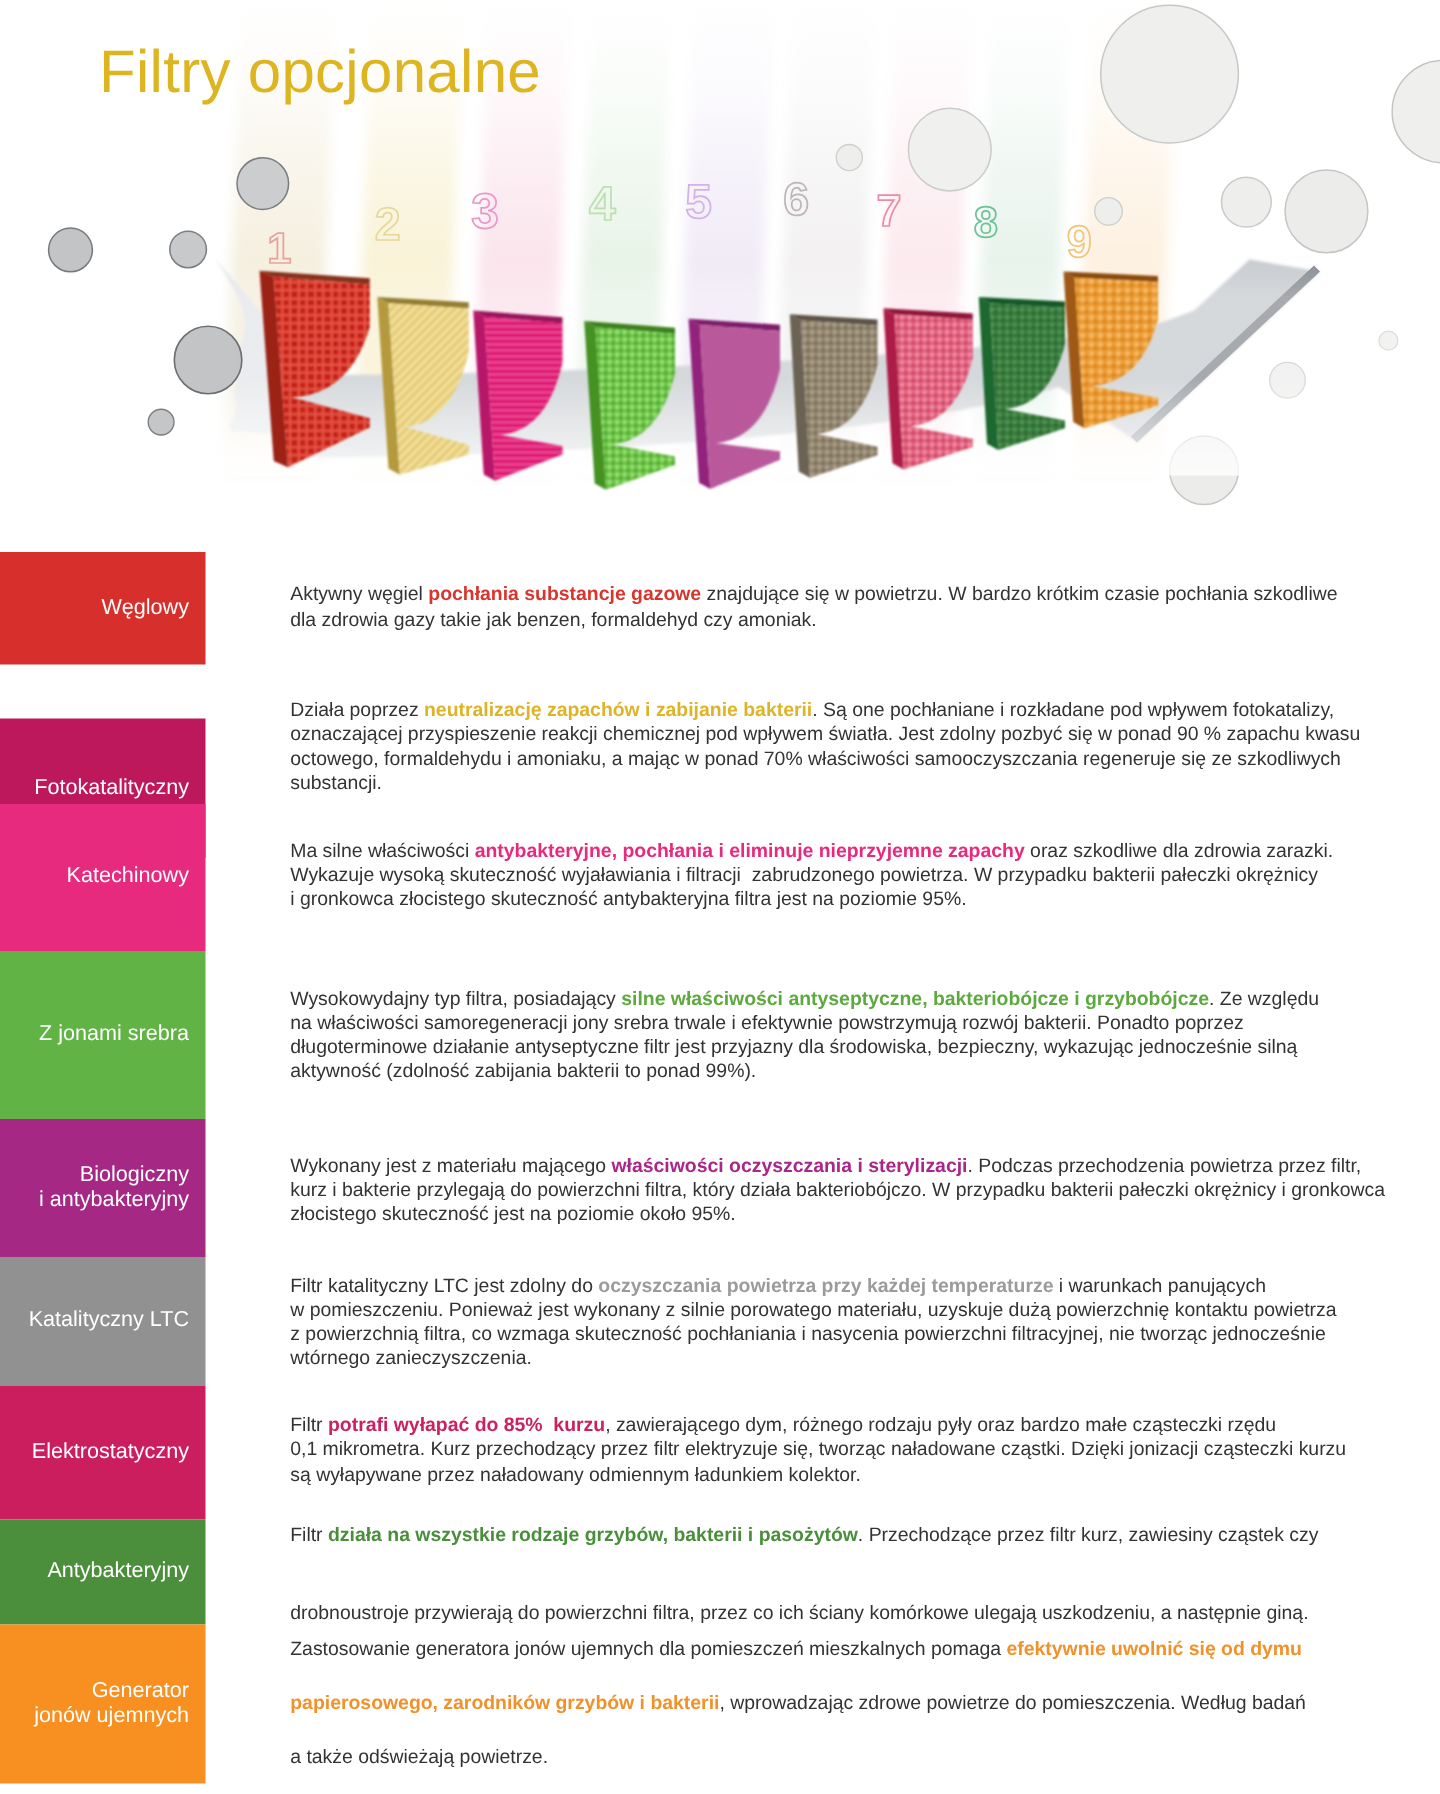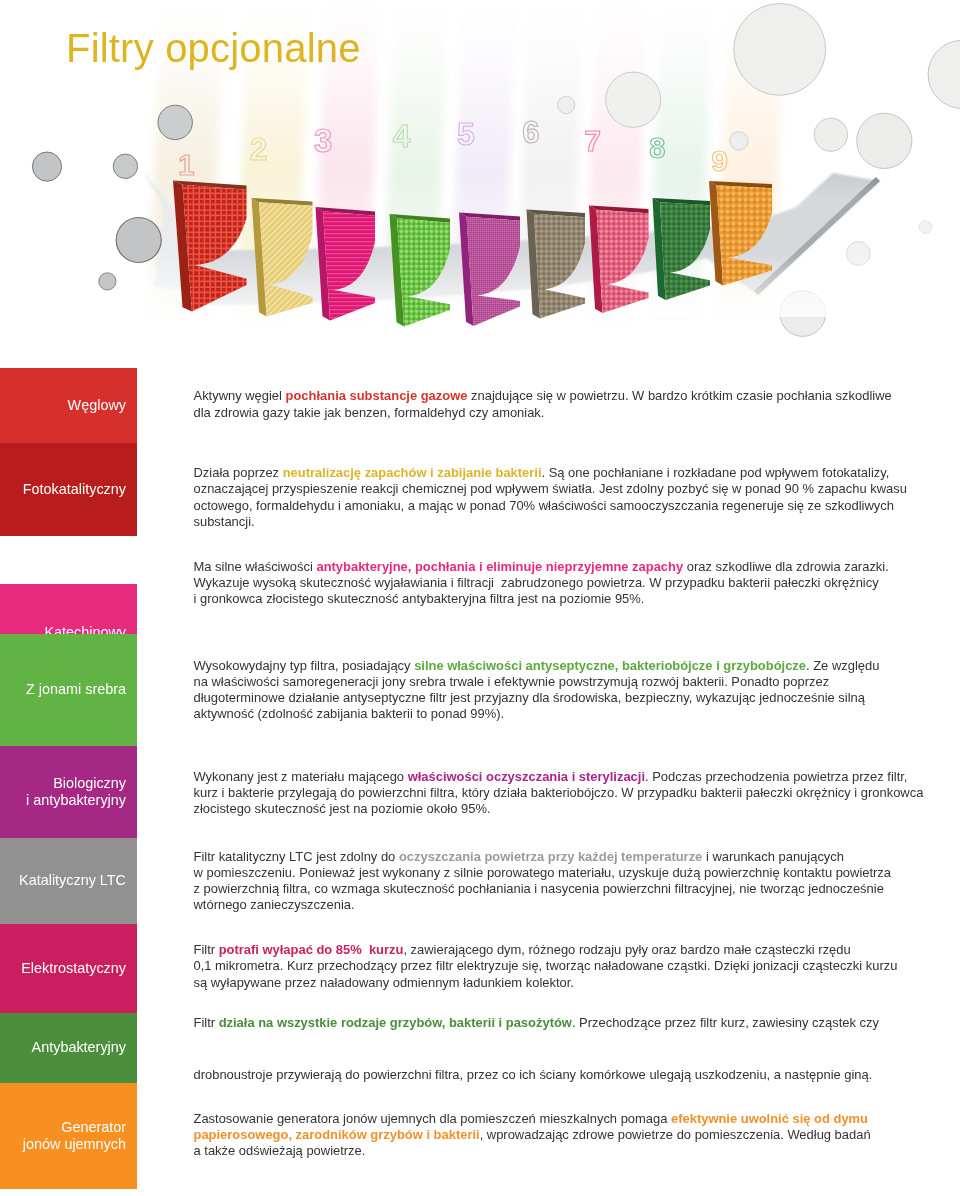--- a/index.html
+++ b/index.html
@@ -184,30 +184,30 @@
 
   <div id="rows">
     <div class="row" style="top:368px;height:75px;">
       <div class="tag" style="background-color: rgb(215, 47, 44); padding-left: 48px;">Węglowy</div>
       <div class="copy" style="color: rgb(51, 51, 51); --accent: #D8352F; --toff: -1;">
           <p><span>Aktywny węgiel </span><b>pochłania substancje gazowe</b><span> znajdujące się w powietrzu. W bardzo krótkim czasie pochłania szkodliwe</span></p>
           <p><span>dla zdrowia gazy takie jak benzen, formaldehyd czy amoniak.</span></p>
         </div>
     </div>
     <div class="row" style="top:443px;height:93px;">
-      <div class="tag" style="background-color: #b91c1c;">Fotokatalityczny</div>
+      <div class="tag" style="background-color: #be185d; margin-top: 36px;">Fotokatalityczny</div>
       <div class="copy" style="color: rgb(51, 51, 51); --accent: #DDB427; --toff: 8;">
           <p><span>Działa poprzez </span><b>neutralizację zapachów i zabijanie bakterii</b><span>. Są one pochłaniane i rozkładane pod wpływem fotokatalizy,</span></p>
           <p><span>oznaczającej przyspieszenie reakcji chemicznej pod wpływem światła. Jest zdolny pozbyć się w ponad 90 % zapachu kwasu</span></p>
           <p><span>octowego, formaldehydu i amoniaku, a mając w ponad 70% właściwości samooczyszczania regeneruje się ze szkodliwych</span></p>
           <p><span>substancji.</span></p>
         </div>
     </div>
     <div class="row" style="top:536px;height:98px;">
-      <div class="tag" style="background-color: rgb(232, 42, 127); margin-top: 48px;">Katechinowy</div>
+      <div class="tag" style="background-color: rgb(232, 42, 127);">Katechinowy</div>
       <div class="copy" style="color: rgb(51, 51, 51); --accent: #E72A7E; --toff: -2;">
           <p><span>Ma silne właściwości </span><b>antybakteryjne, pochłania i eliminuje nieprzyjemne zapachy</b><span> oraz szkodliwe dla zdrowia zarazki.</span></p>
           <p><span>Wykazuje wysoką skuteczność wyjaławiania i filtracji  zabrudzonego powietrza. W przypadku bakterii pałeczki okrężnicy</span></p>
           <p><span>i gronkowca złocistego skuteczność antybakteryjna filtra jest na poziomie 95%.</span></p>
         </div>
     </div>
     <div class="row" style="top:634px;height:112px;">
       <div class="tag" style="background-color: rgb(97, 179, 69);">Z jonami srebra</div>
       <div class="copy" style="color: rgb(51, 51, 51); --accent: #5EA93F; --toff: 0;">
           <p><span>Wysokowydajny typ filtra, posiadający </span><b>silne właściwości antyseptyczne, bakteriobójcze i grzybobójcze</b><span>. Ze względu</span></p>
@@ -245,21 +245,21 @@
     <div class="row" style="top:1013px;height:70px;">
       <div class="tag" style="background-color: rgb(75, 142, 59);">Antybakteryjny</div>
       <div class="copy" style="color: rgb(51, 51, 51); gap: 36px; --accent: #4A8E3B; --toff: 1;">
           <p><span>Filtr </span><b>działa na wszystkie rodzaje grzybów, bakterii i pasożytów</b><span>. Przechodzące przez filtr kurz, zawiesiny cząstek czy</span></p>
           <p><span>drobnoustroje przywierają do powierzchni filtra, przez co ich ściany komórkowe ulegają uszkodzeniu, a następnie giną.</span></p>
         </div>
     </div>
     <div class="row" style="top:1083px;height:106px;">
       <div class="tag" style="background-color: rgb(247, 144, 32);">Generator
 jonów ujemnych</div>
-      <div class="copy" style="color: rgb(51, 51, 51); --accent: #F1912A; --toff: -1;">
+      <div class="copy" style="color: rgb(51, 51, 51); gap: 20px; --accent: #F1912A; --toff: -1;">
           <p><span>Zastosowanie generatora jonów ujemnych dla pomieszczeń mieszkalnych pomaga </span><b>efektywnie uwolnić się od dymu</b></p>
           <p><b>papierosowego, zarodników grzybów i bakterii</b><span>, wprowadzając zdrowe powietrze do pomieszczenia. Według badań</span></p>
           <p><span>a także odświeżają powietrze.</span></p>
         </div>
     </div>
   </div>
 
 </div>
 
 </body></html>

